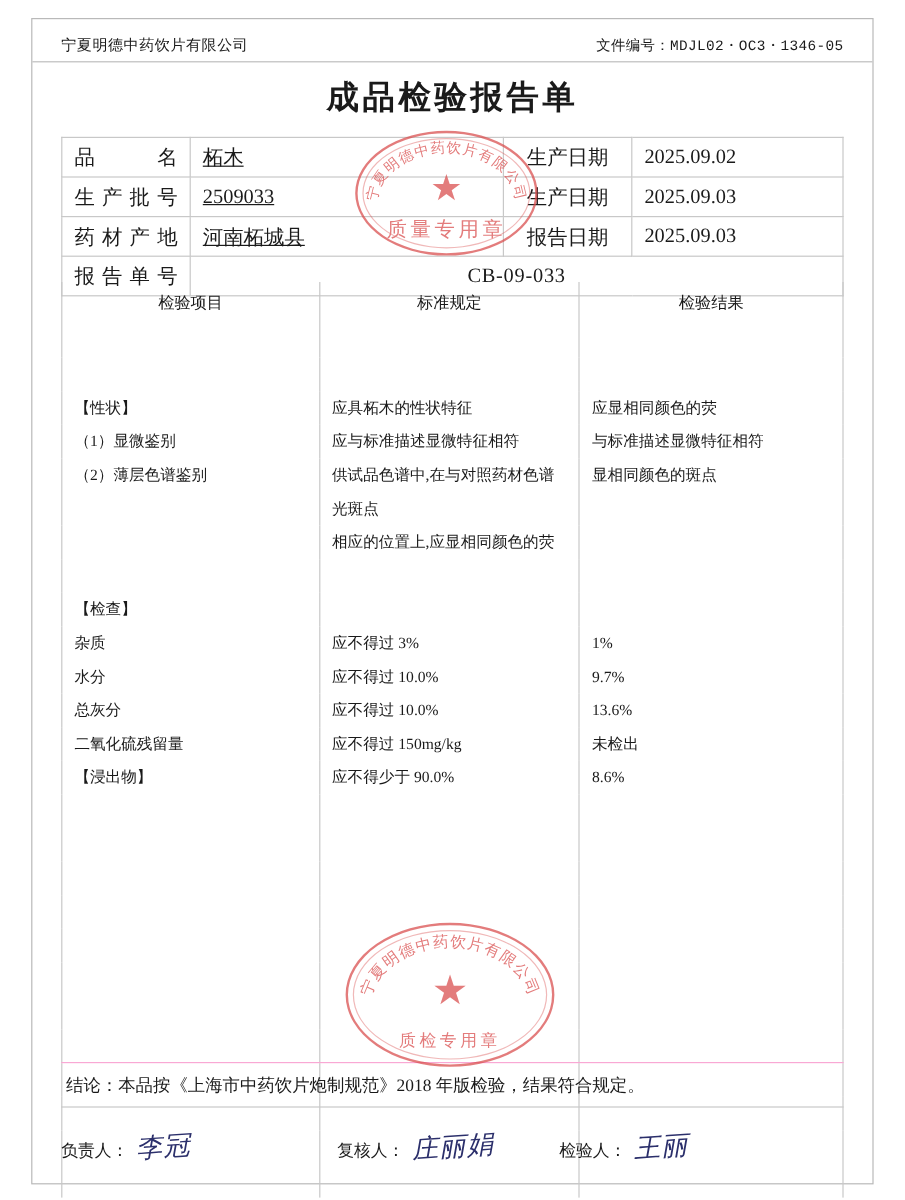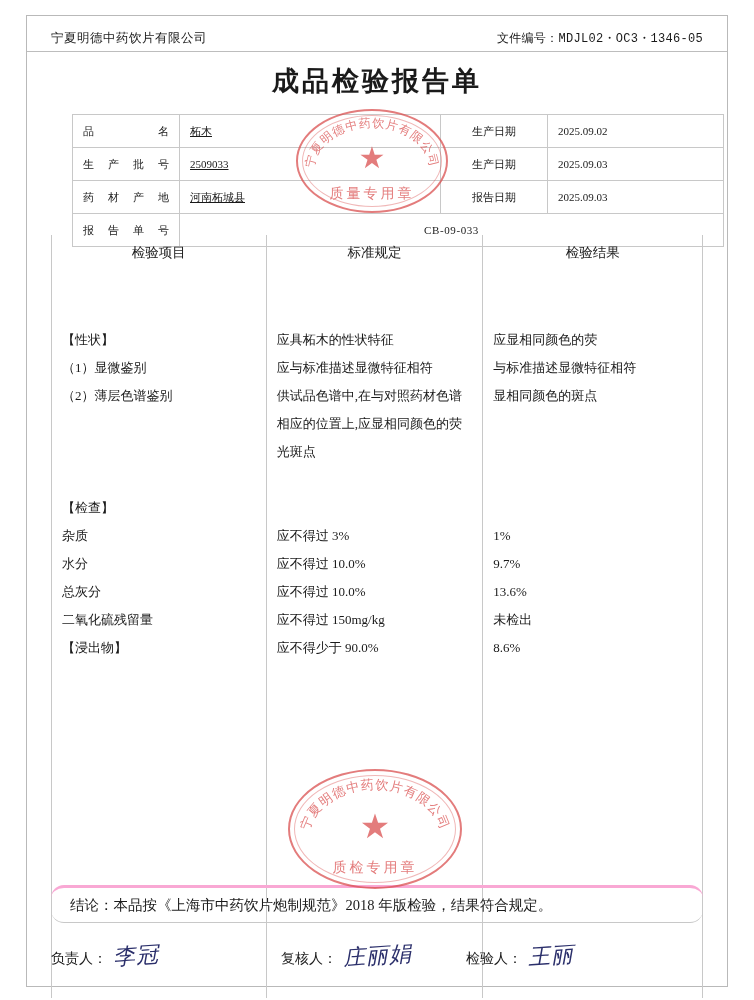--- a/index.html
+++ b/index.html
@@ -72,22 +72,21 @@
     font-family: "Liberation Serif", "DejaVu Serif", serif;
   }
 
   
   table.info {
     position: absolute;
     left: 51px;
     top: 113px;
     width: 652px;
     border-collapse: collapse;
-    font-size: 11px;
-    margin-left: 21px;
+    font-size: 17px;
   }
   table.info td {
     border: 1px solid #c8c8c8;
     height: 28px;
     padding: 2px 10px;
     vertical-align: middle;
   }
   td.lbl {
     width: 86px;
     text-align: justify;
@@ -148,28 +147,27 @@
   }
   .spacer-row td { height: 18px; }
 
   
   .concl {
     position: absolute;
     left: 51px;
     top: 884px;
     width: 652px;
     height: 38px;
-    border-top: 3px solid #f9a8d4;
+    border-top: 1px solid #f9a8d4;
     border-bottom: 1px solid #c8c8c8;
     box-sizing: border-box;
     display: flex;
     align-items: center;
     font-size: 14.5px;
-    padding-left: 19px;
-    border-radius: 13px;
+    padding-left: 4px;
   }
 
   
   .signs {
     position: absolute;
     left: 51px;
     top: 928px;
     width: 670px;
     height: 52px;
     font-size: 14px;
@@ -238,21 +236,21 @@
     letter-spacing: 1px;
   }
   #stamp-top {
     left: 296px;
     top: 108px;
     width: 148px;
     height: 100px;
     border-radius: 50%;
   }
   #stamp-top .star { font-size: 30px; top: 47%; }
-  #stamp-top .bottom-txt { font-size: 14px; bottom: 8px; letter-spacing: 3px; }
+  #stamp-top .bottom-txt { font-size: 17px; bottom: 8px; letter-spacing: 3px; }
   #stamp-main {
     left: 288px;
     top: 768px;
     width: 170px;
     height: 116px;
   }
   #stamp-main .star { font-size: 34px; top: 48%; }
   #stamp-main .bottom-txt { font-size: 14px; bottom: 10px; letter-spacing: 3px; }
 </style>
 </head>
@@ -329,26 +327,26 @@
       <td>应与标准描述显微特征相符</td>
       <td>与标准描述显微特征相符</td>
     </tr>
     <tr>
       <td>（2）薄层色谱鉴别</td>
       <td>供试品色谱中,在与对照药材色谱</td>
       <td>显相同颜色的斑点</td>
     </tr>
     <tr>
       <td></td>
+      <td>光斑点</td>
+      <td></td>
+    </tr>
+    <tr>
+      <td></td>
       <td>相应的位置上,应显相同颜色的荧</td>
-      <td></td>
-    </tr>
-    <tr>
-      <td></td>
-      <td>光斑点</td>
       <td></td>
     </tr>
     <tr class="spacer-row">
           <td></td>
           <td></td>
           <td></td>
         </tr>
     <tr>
       <td>【检查】</td>
       <td></td>

